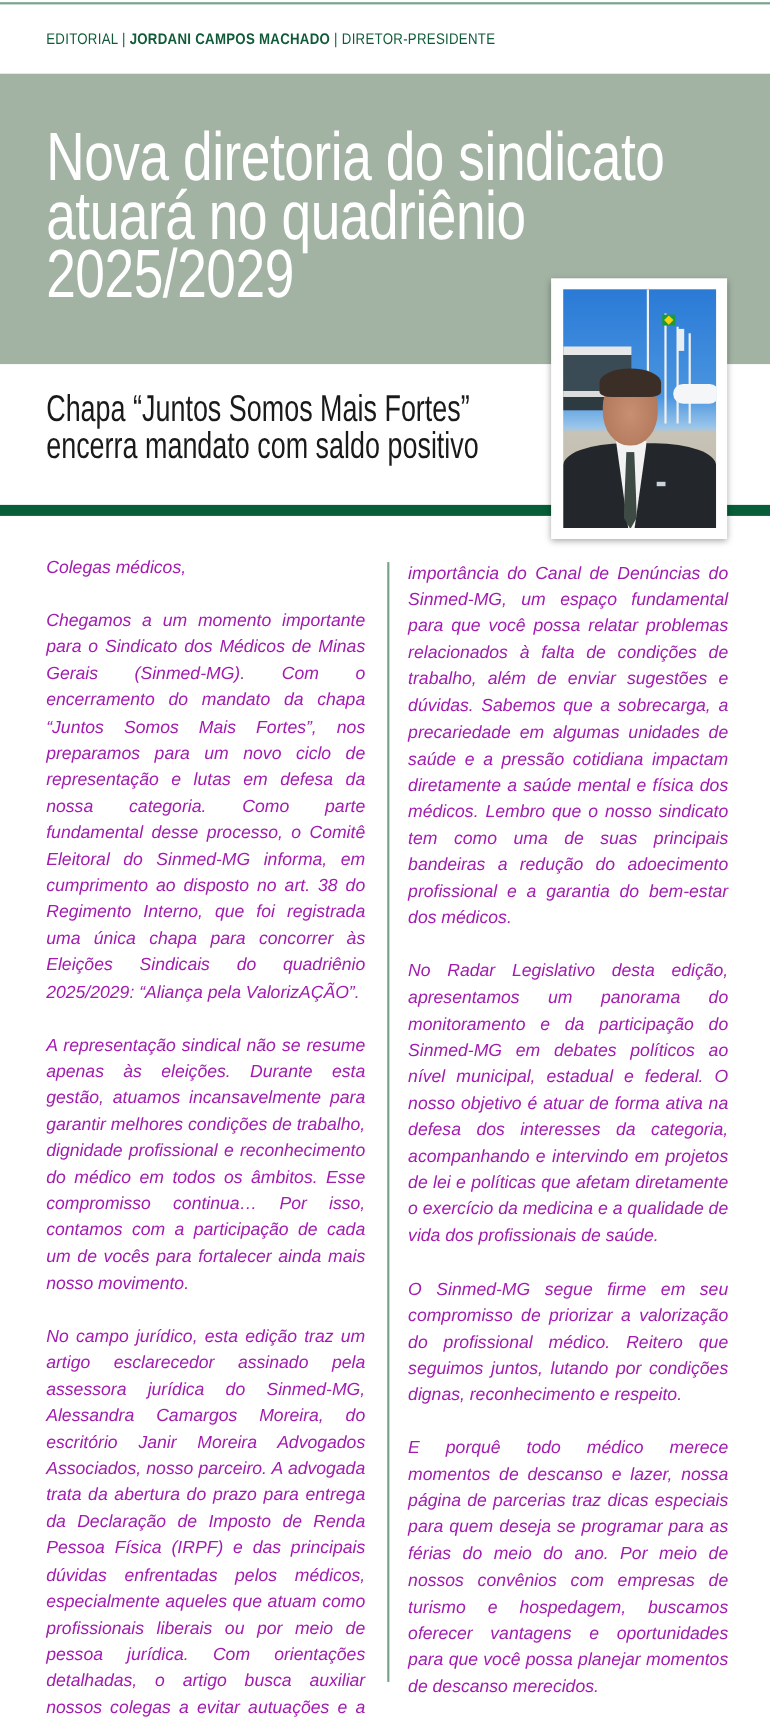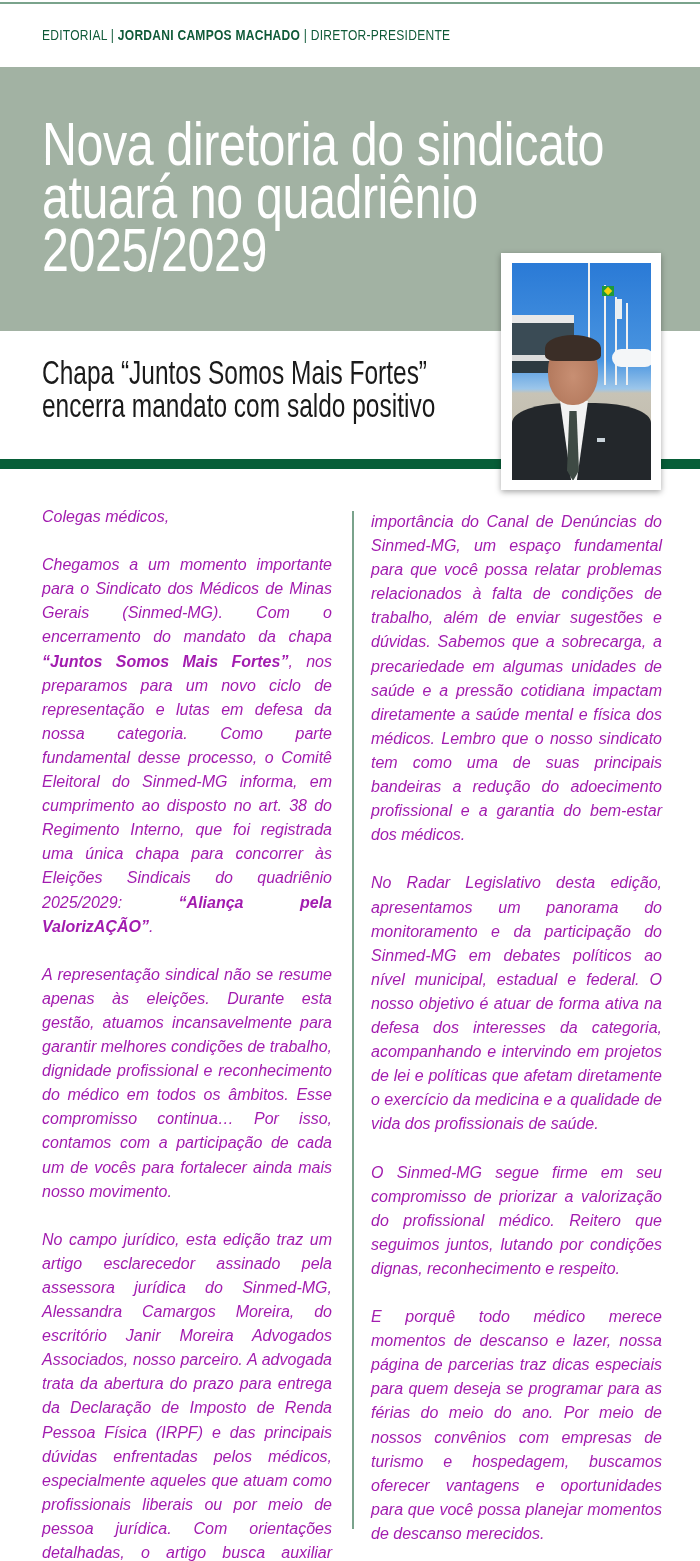--- a/index.html
+++ b/index.html
@@ -71,21 +71,21 @@
   }
   .photo .pin { position: absolute; left: 85px; top: 175px; width: 8px; height: 4px; background: #c9d3da; }
 
   .col {
     position: absolute; top: 505px; width: 290px; font-size: 16px; line-height: 24.1px;
     font-style: italic; text-align: justify; color: #a21caf;
   }
   .col p { margin: 0 0 24.1px 0; }
   .col-left { left: 42px; top: 505px; }
   .col-right { left: 371px; top: 510px; width: 291px; }
-  .col b { font-weight: bold; }
+  .col b { font-weight: normal; }
   .divider { position: absolute; left: 352px; top: 511px; width: 2px; height: 1018px; background: #7aa38c; }
   .sig-name { font-style: normal; font-weight: bold; margin: 0; }
   .sig-title { font-style: normal; margin: 0; }
 </style>
 </head>
 <body>
 
 <div class="top-rule"></div>
 
 <div class="kicker">

